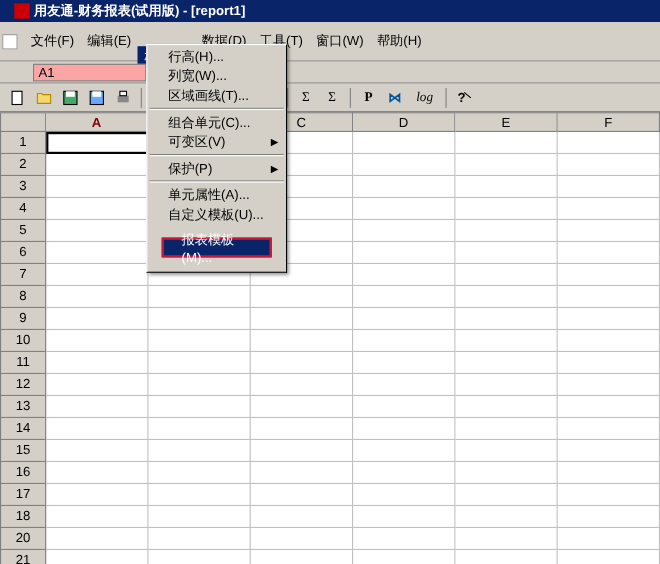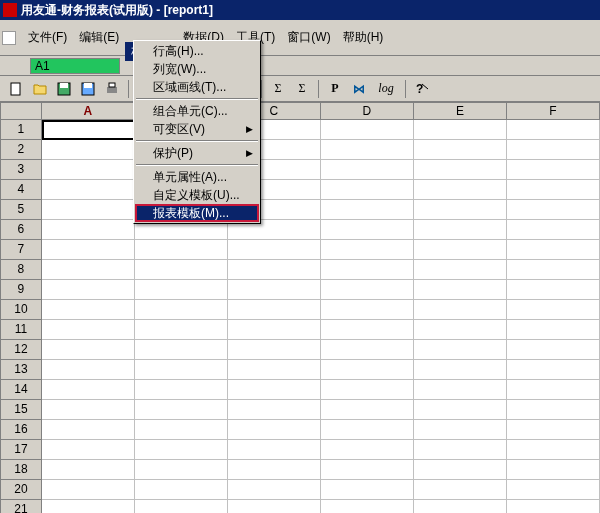--- a/index.html
+++ b/index.html
@@ -1,28 +1,28 @@
 <!DOCTYPE html>
 <html><head>
 <meta charset="utf-8">
 <style>
 * { margin: 0; padding: 0; box-sizing: border-box; font-family: SimSun, "Microsoft YaHei", sans-serif; font-size: 12px; }
 body { background: #fff; width: 600px; height: 513px; overflow: hidden; }
 
-.titlebar { background: linear-gradient(#0a246a, #0a246a); height: 20px; display: flex; align-items: center; padding: 0 3px; color: #fff; }
+.titlebar { background: linear-gradient(#0a246a, #0a246a); height: 20px; display: flex; align-items: center; padding: 0 13px; color: #fff; }
 .titlebar .appicon { width: 14px; height: 14px; background: #c00; margin-right: 4px; display: inline-block; }
 .titlebar .title { font-weight: bold; }
 
 .menubar { background: #d4d0c8; height: 36px; display: flex; align-items: center; padding: 0 2px; border-bottom: 1px solid #808080; }
 .menubar .sysicon { width: 14px; height: 14px; background: #fff; border: 1px solid #999; margin-right: 6px; }
 .menubar .mitem { padding: 1px 6px; cursor: default; }
 .menubar .mitem.open { background: #0a246a; color: #fff; margin-top: 28px; }
 
 .celladdr { background: #d4d0c8; height: 20px; display: flex; align-items: center; border-bottom: 1px solid #808080; padding-left: 30px; }
-.celladdr .box { width: 90px; height: 16px; border: 1px solid #808080; background: #22c55e; padding: 0 4px; display: flex; align-items: center; font-size: 11px; }
+.celladdr .box { width: 103px; height: 16px; border: 1px solid #808080; background: #fca5a5; padding: 0 4px; display: flex; align-items: center; font-size: 11px; }
 
 .toolbar { background: #d4d0c8; height: 26px; display: flex; align-items: center; padding: 0 6px; gap: 4px; border-bottom: 1px solid #808080; position: relative; }
 .toolbar .tbtn { width: 20px; height: 20px; display: flex; align-items: center; justify-content: center; cursor: pointer; }
 .toolbar .tsep { width: 1px; height: 18px; background: #808080; margin: 0 2px; }
 .toolbar svg { width: 16px; height: 16px; }
 
 .sheet { position: relative; }
 .colhdr { display: flex; height: 18px; }
 .colhdr .corner { width: 44px; background: #d4d0c8; border: 1px solid #808080; }
 .colhdr .ch { width: 98px; background: #d4d0c8; border: 1px solid #808080; border-left: none; text-align: center; line-height: 16px; }
@@ -45,21 +45,21 @@
   z-index: 50;
   padding: 1px;
 }
 .dropdown .ditem {
   height: 18px; display: flex; align-items: center; padding: 0 18px 0 18px; position: relative; cursor: default;
 }
 .dropdown .ditem .arrow { position: absolute; right: 6px; font-size: 9px; }
 .dropdown .dsep { height: 1px; margin: 2px 1px; border-top: 1px solid #808080; border-bottom: 1px solid #fff; }
 .dropdown .ditem.highlight {
   background: #0a246a; color: #fff;
-  border: 2px solid #c8183a; margin: 0; padding: 0 16px;
+  border: 2px solid #c8183a; margin: 12px; padding: 0 16px;
 }
 </style>
 </head>
 <body>
 
 <div class="titlebar">
   <span class="appicon"></span>
   <span class="title">用友通-财务报表(试用版) - [report1]</span>
 </div>
 

